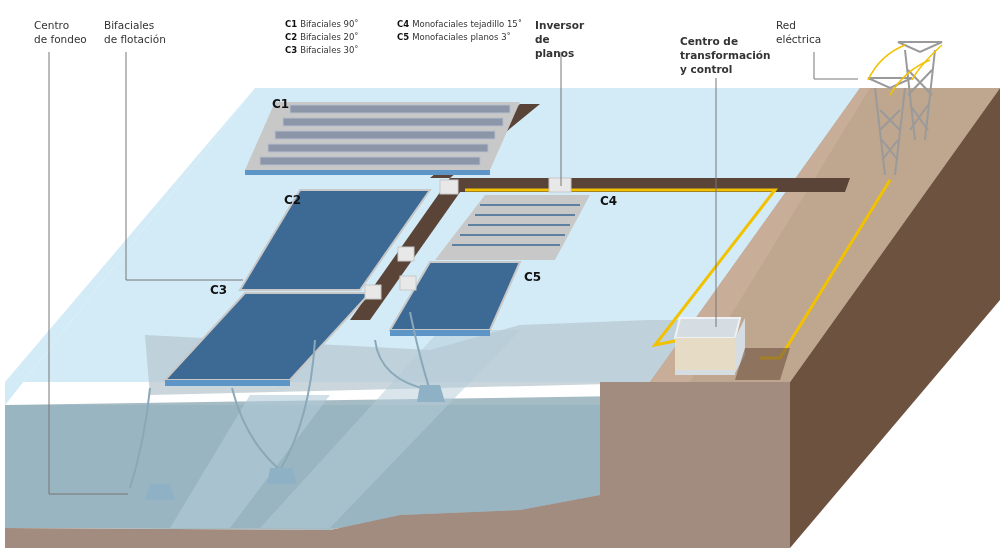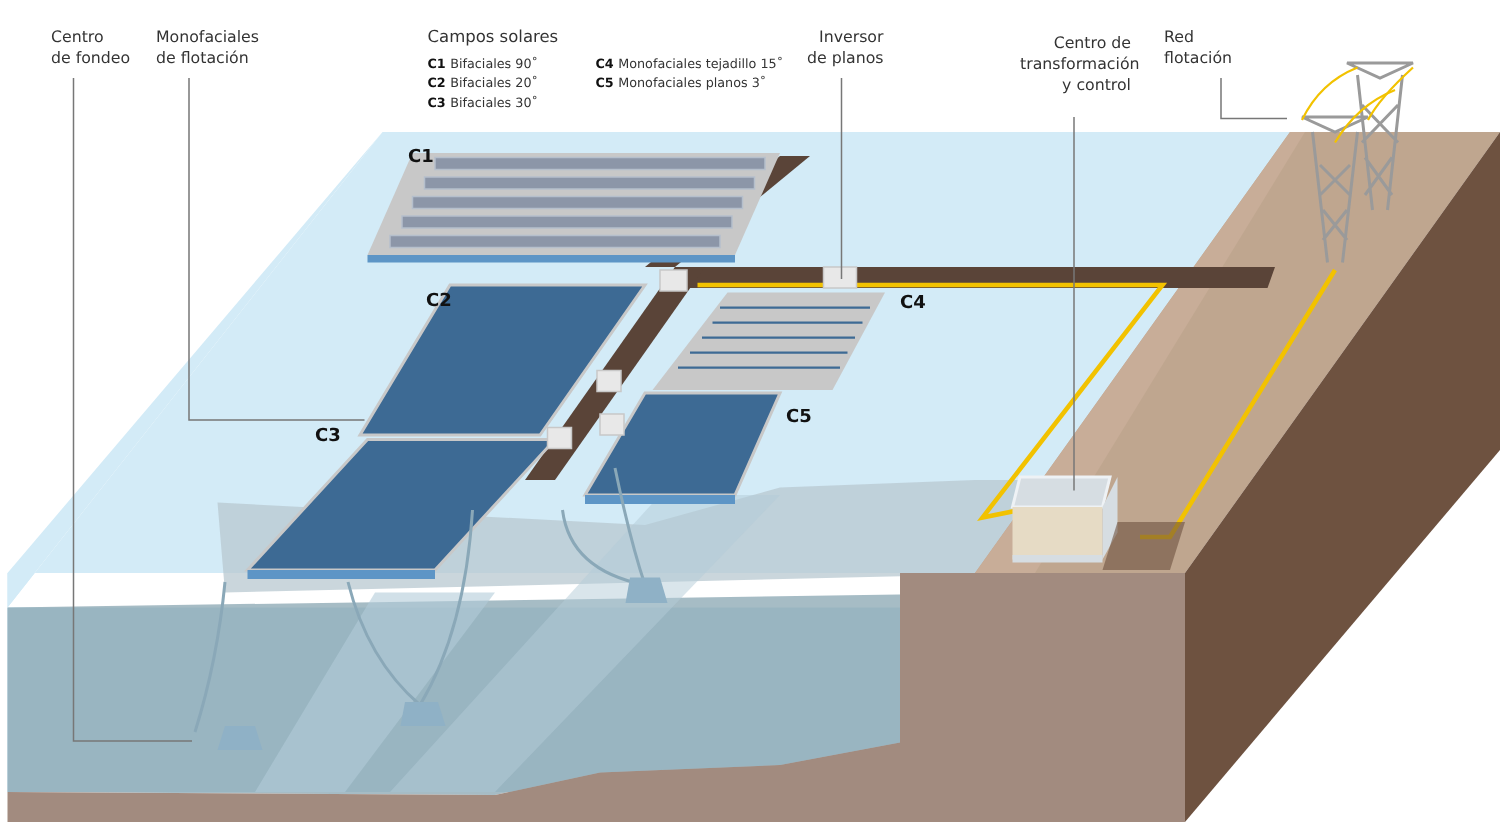--- a/index.html
+++ b/index.html
@@ -1,20 +1,20 @@
 <!DOCTYPE html>
 <html><head>
 <meta charset="utf-8">
 <style>
   html, body { margin: 0; padding: 0; background: #ffffff; }
   body { width: 1004px; height: 552px; position: relative; overflow: hidden;
          font-family: "DejaVu Sans", sans-serif; }
   .scene { position: absolute; left: 0; top: 0; width: 1004px; height: 552px; }
   .label { position: absolute; font-size: 10.5px; line-height: 14px; color: #333; }
-  .label.center { text-align: right; }
+  .label.center { text-align: left; font-weight: bold; }
   .legend { position: absolute; left: 285px; top: 18px; font-size: 10.5px; color: #333; }
   .legend-title { font-size: 11px; margin-bottom: 6px; }
   .legend-grid { display: grid; grid-template-columns: 112px 150px; row-gap: 1px; font-size: 8.5px; line-height: 12px; }
   .legend-code { font-weight: bold; color: #111; margin-right: 3px; }
   .field-tag { position: absolute; font-weight: bold; font-size: 12px; color: #111; }
 </style>
 </head>
 <body>
 
 <svg class="scene" viewBox="0 0 1004 552" xmlns="http://www.w3.org/2000/svg">
@@ -121,39 +121,38 @@
     <line x1="716" y1="78" x2="716" y2="327"></line>
     <polyline points="814,52 814,79 858,79"></polyline>
   </g>
 </svg>
 
 <div class="label" style="left:34px; top:18px;">
   <div>Centro</div>
     <div>de fondeo</div>
 </div>
 <div class="label" style="left:104px; top:18px;">
-  <div>Monofaciales</div>
+  <div>Bifaciales</div>
     <div>de flotación</div>
 </div>
 <div class="label center" style="left:535px; top:18px; width:54px;">
   <div>Inversor</div>
     <div>de planos</div>
 </div>
-<div class="label center" style="left:680px; top:22px; width:74px;">
+<div class="label center" style="left:680px; top:34px; width:74px;">
   <div>Centro de</div>
     <div>transformación</div>
     <div>y control</div>
 </div>
 <div class="label" style="left:776px; top:18px;">
   <div>Red</div>
-    <div>flotación</div>
+    <div>eléctrica</div>
 </div>
 
 <div class="legend">
-  <div class="legend-title">Campos solares</div>
   <div class="legend-grid">
     <div><span class="legend-code">C1</span><span>Bifaciales 90˚</span></div>
     <div><span class="legend-code">C4</span><span>Monofaciales tejadillo 15˚</span></div>
     <div><span class="legend-code">C2</span><span>Bifaciales 20˚</span></div>
     <div><span class="legend-code">C5</span><span>Monofaciales planos 3˚</span></div>
     <div><span class="legend-code">C3</span><span>Bifaciales 30˚</span></div>
   </div>
 </div>
 
 <div class="field-tag" style="left:272px; top:97px;">C1</div>

